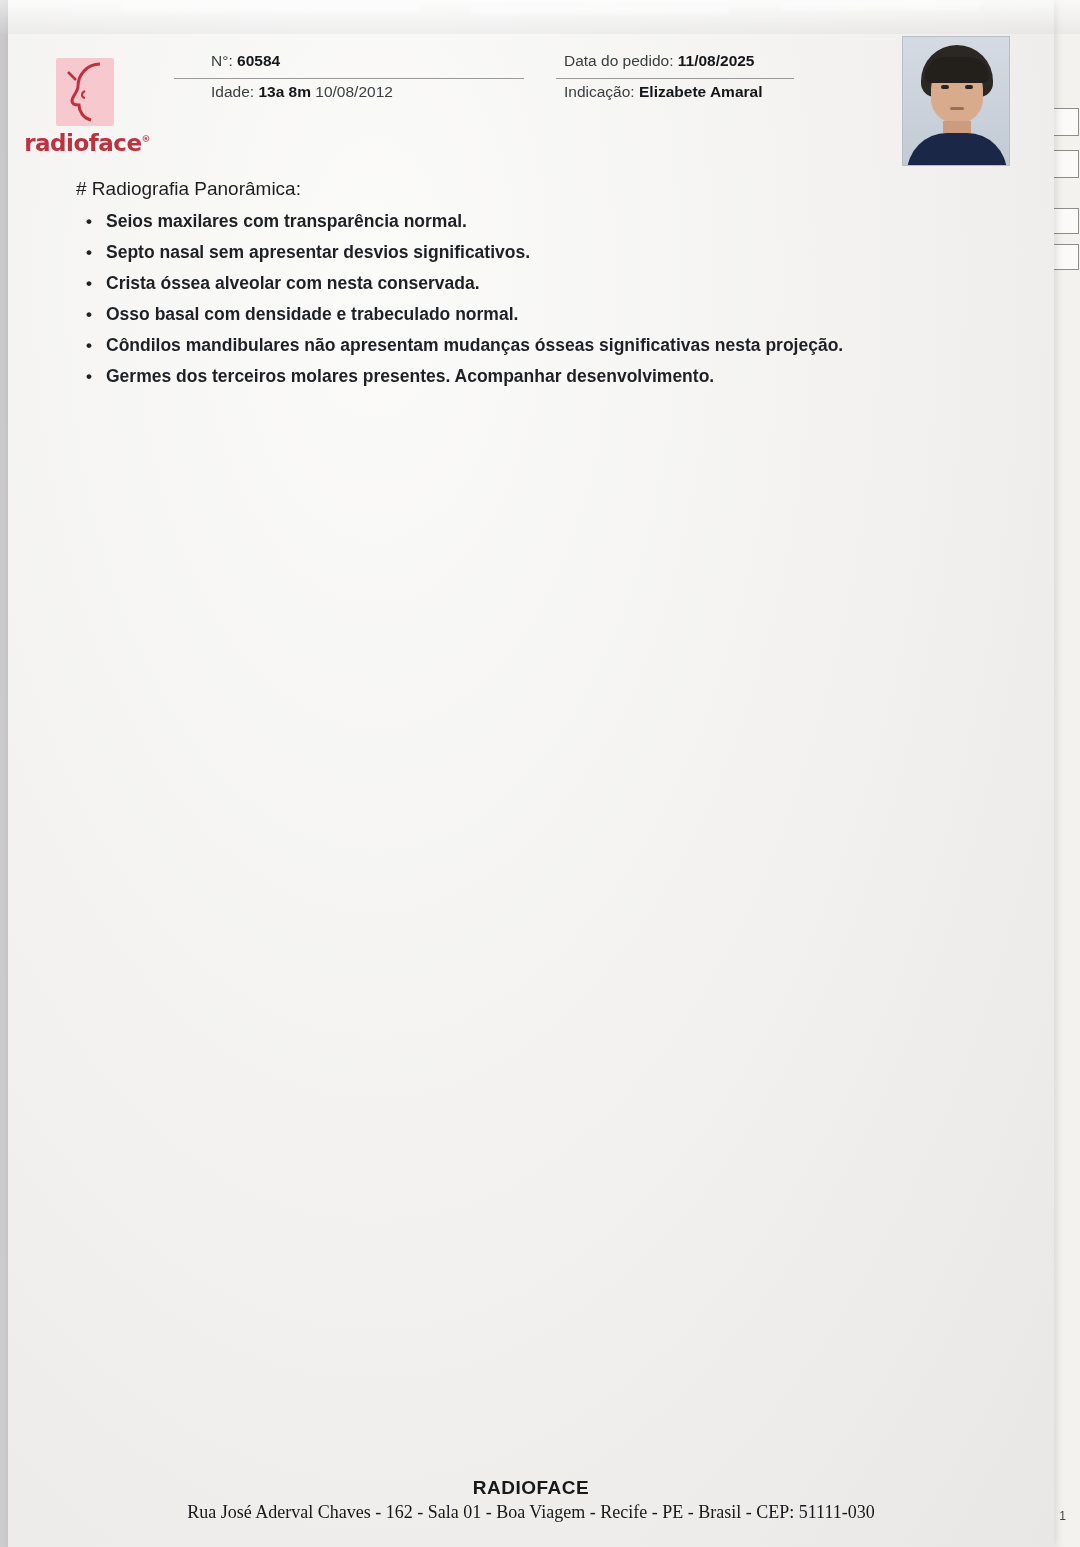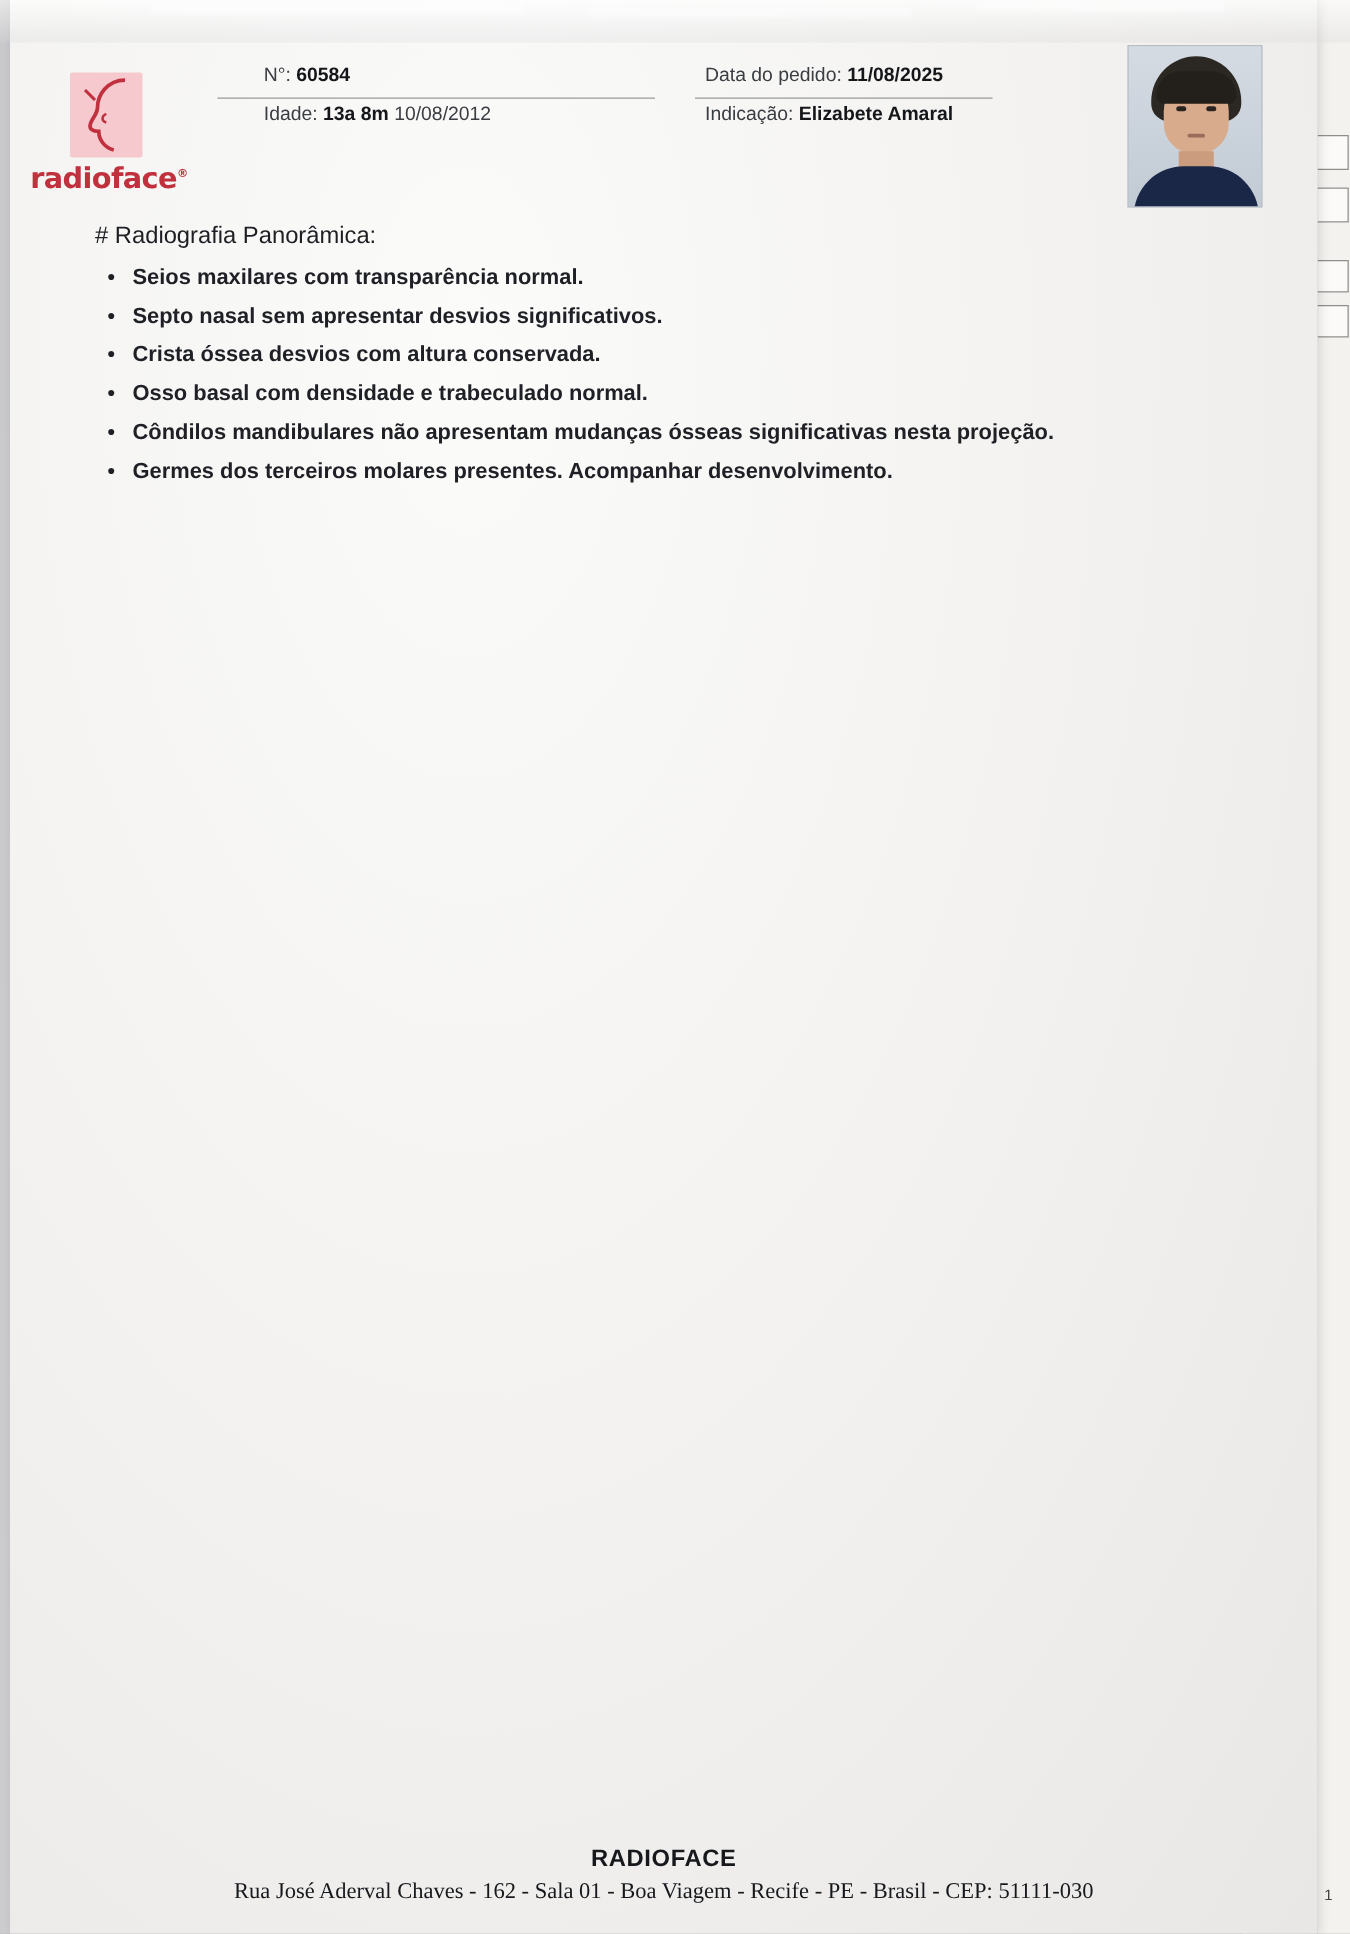--- a/index.html
+++ b/index.html
@@ -359,21 +359,21 @@
         <div class="eye r"></div>
         <div class="mouth"></div>
         <div class="neck"></div>
         <div class="shirt"></div>
       </div>
 
       <div class="section-title"># Radiografia Panorâmica:</div>
       <ul class="findings">
         <li>Seios maxilares com transparência normal.</li>
         <li>Septo nasal sem apresentar desvios significativos.</li>
-        <li>Crista óssea desvios com altura conservada.</li>
+        <li>Crista óssea alveolar com nesta conservada.</li>
         <li>Osso basal com densidade e trabeculado normal.</li>
         <li>Côndilos mandibulares não apresentam mudanças ósseas significativas nesta projeção.</li>
         <li>Germes dos terceiros molares presentes. Acompanhar desenvolvimento.</li>
       </ul>
 
 
       <div class="footer">
         <div class="brand">RADIOFACE</div>
         <div class="addr">Rua José Aderval Chaves - 162 - Sala 01 - Boa Viagem - Recife - PE - Brasil - CEP: 51111-030</div>
       </div>

